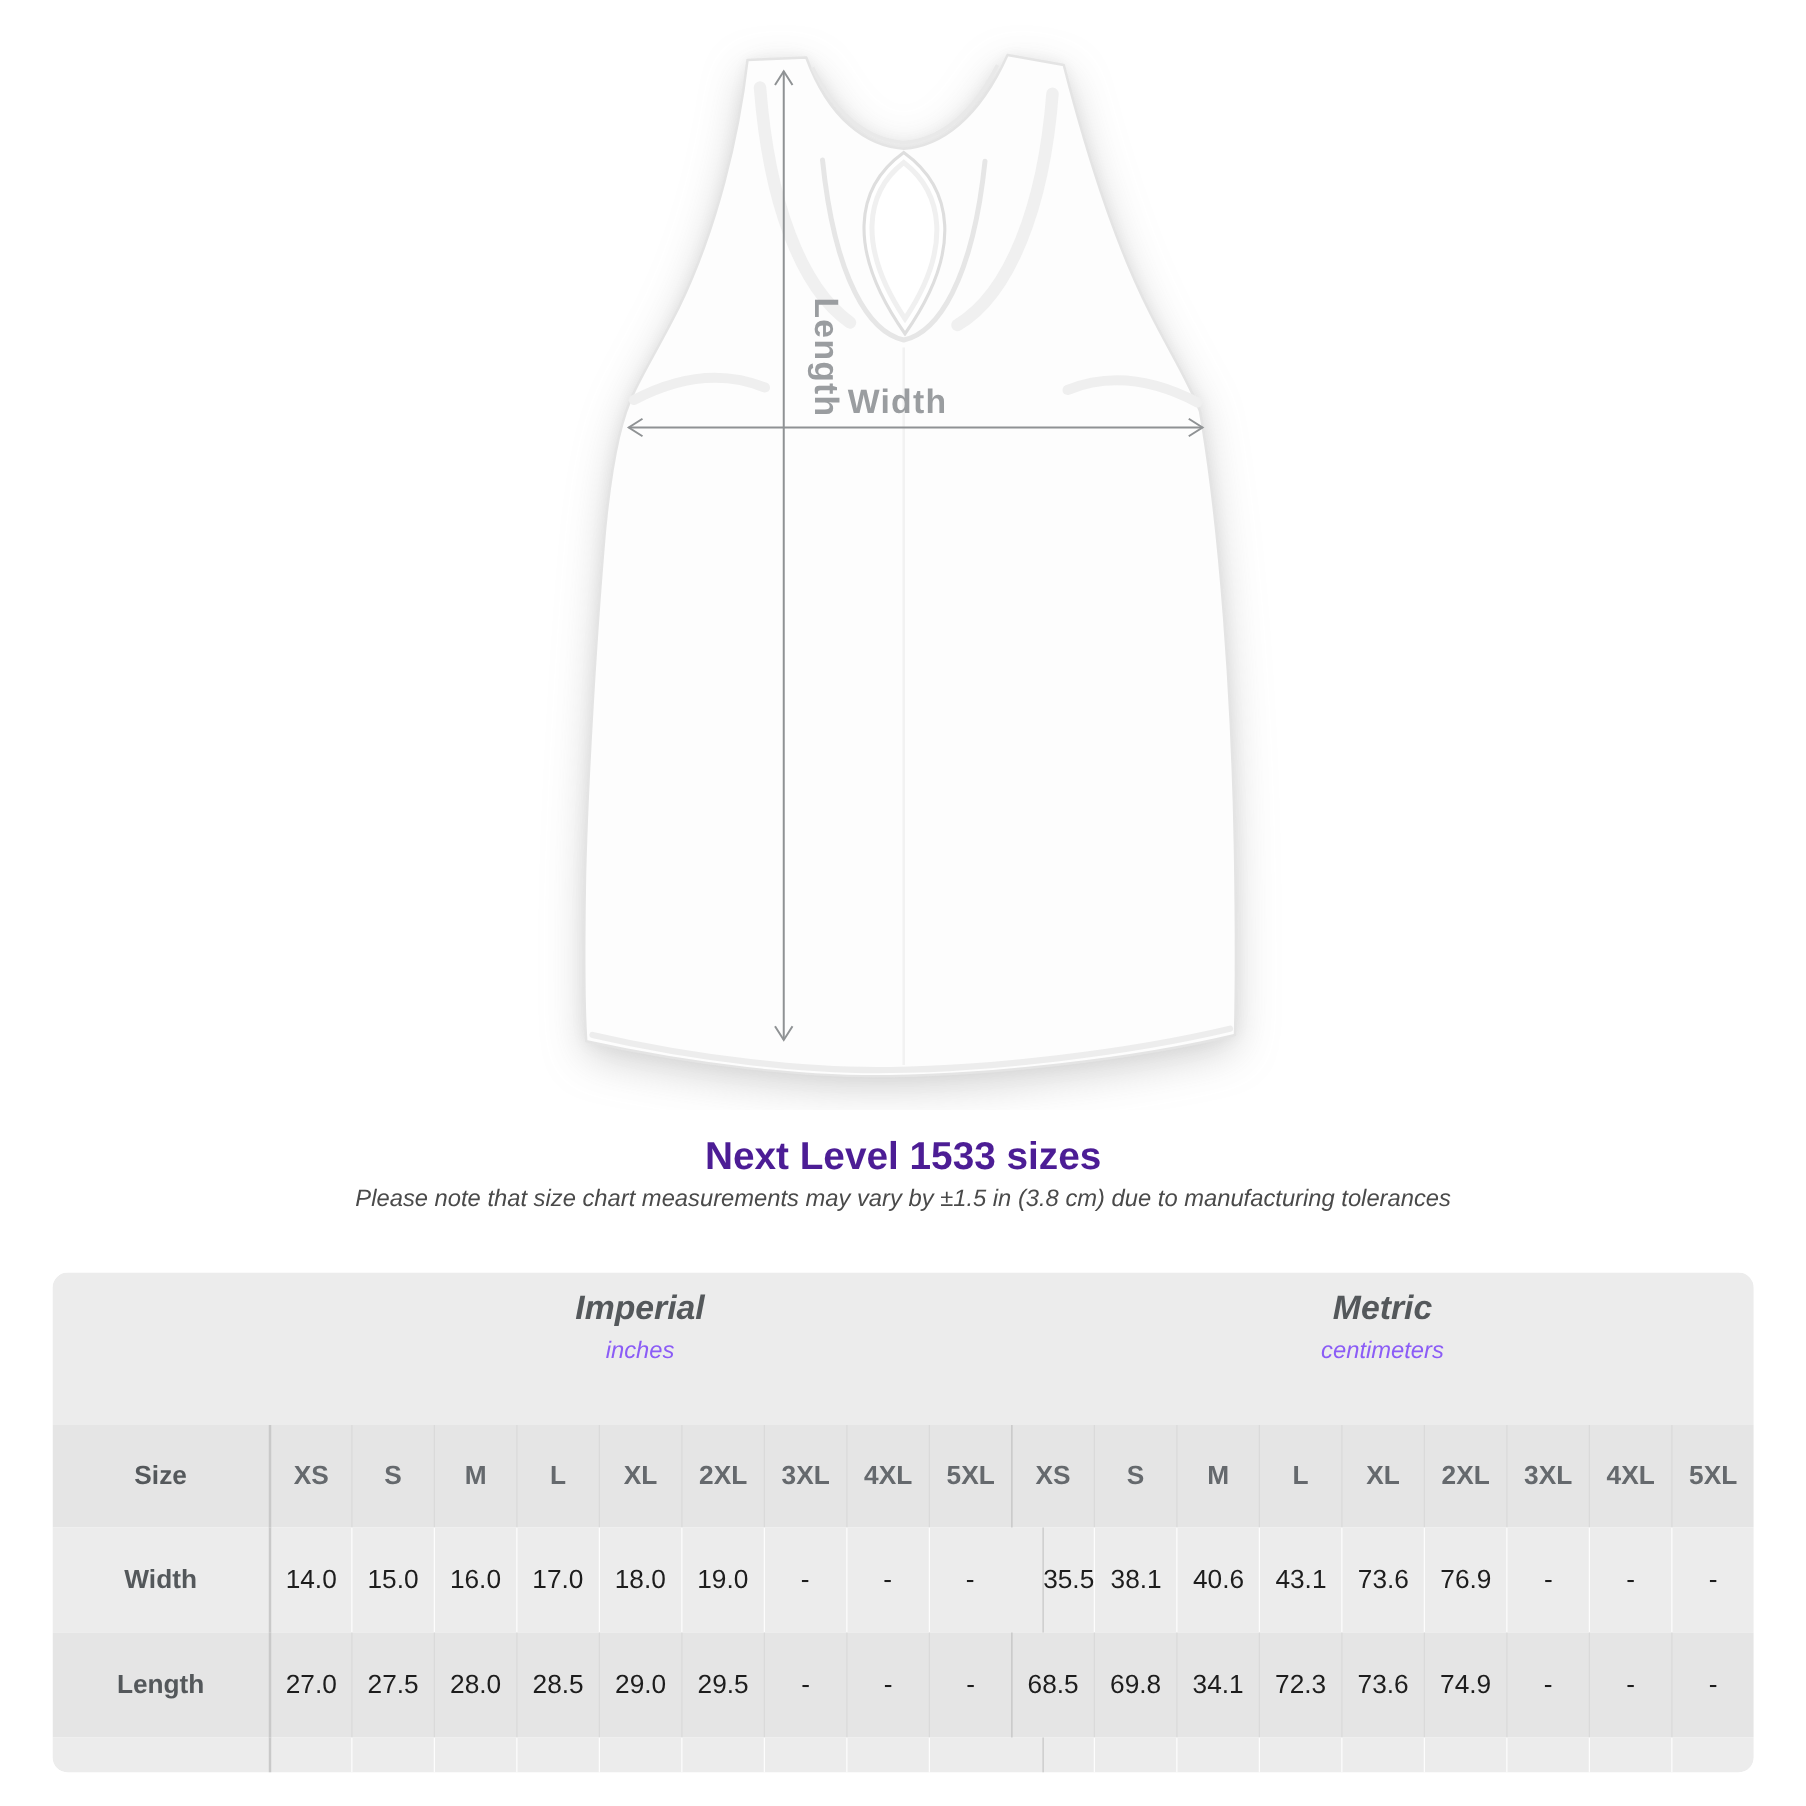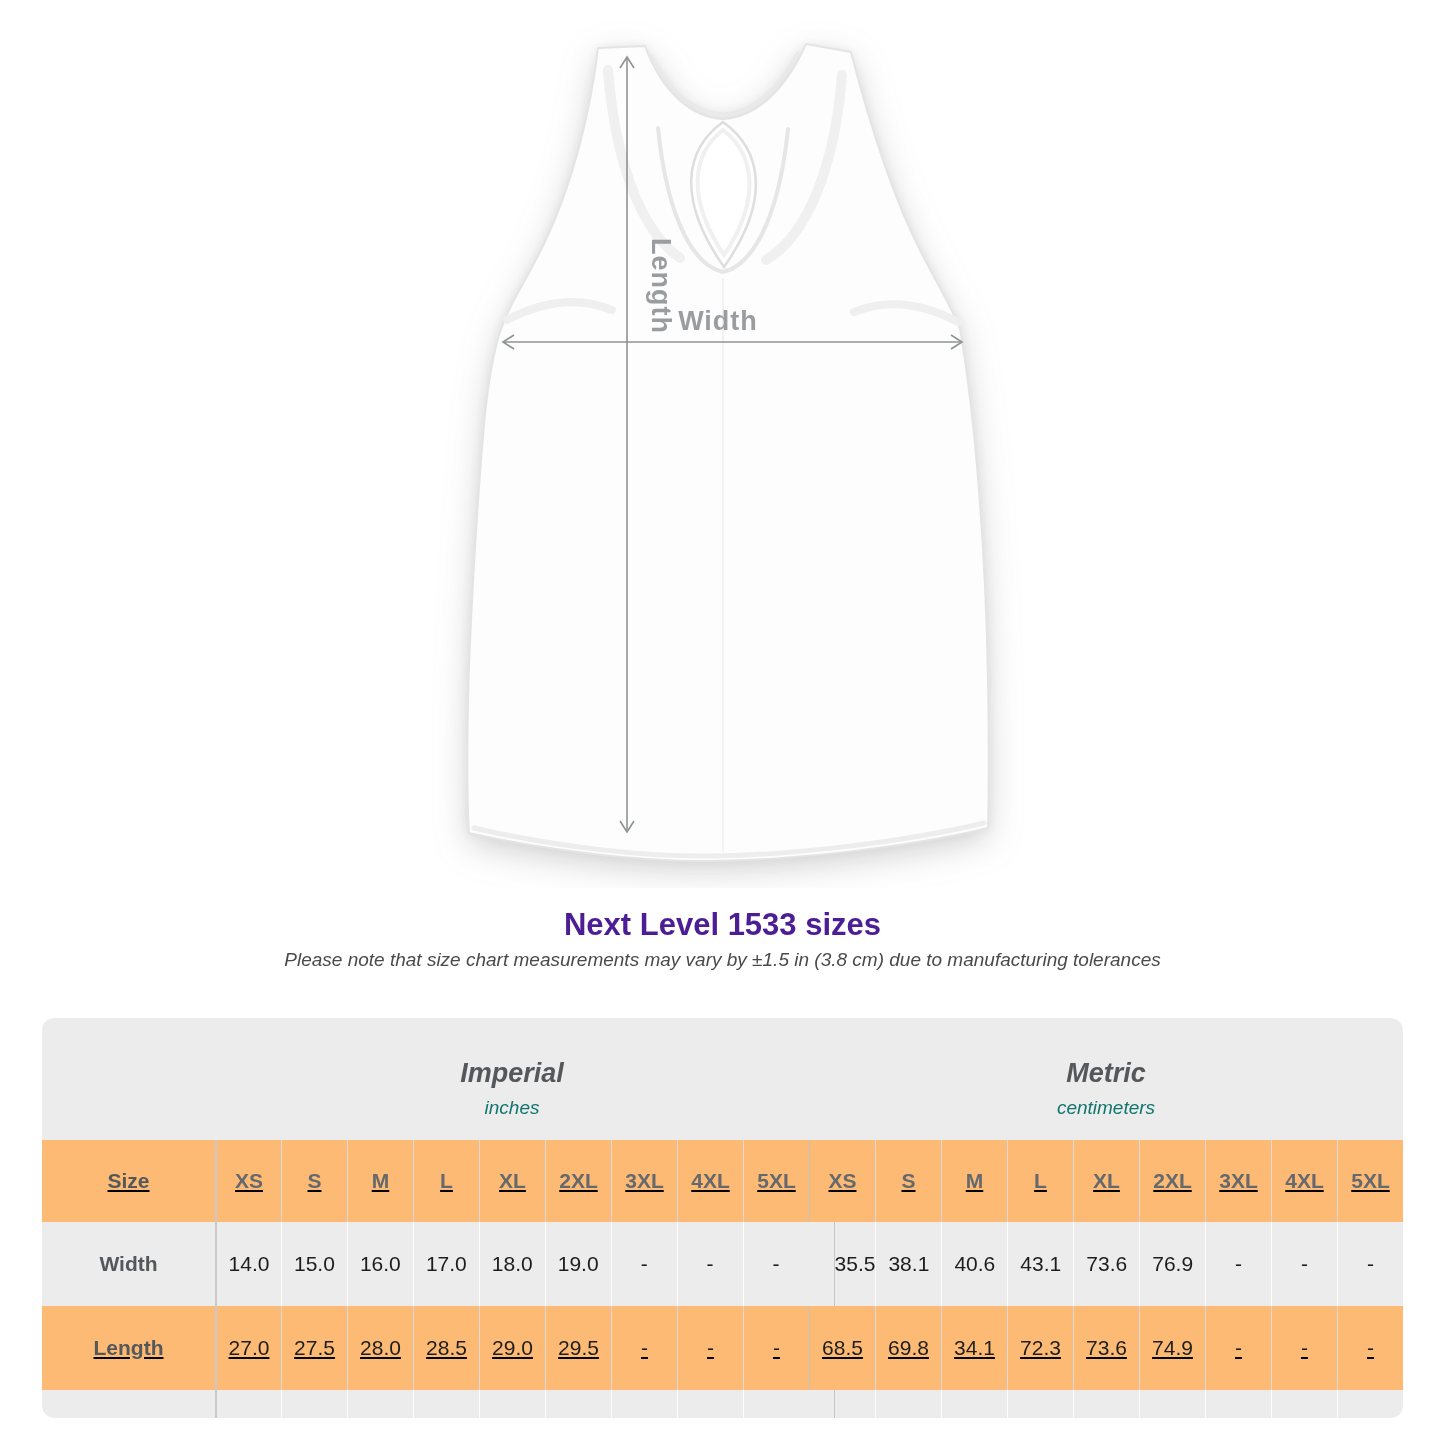--- a/index.html
+++ b/index.html
@@ -53,38 +53,38 @@
   .trow {
     display: grid;
     grid-template-columns: 173px repeat(18, 1fr);
     align-items: stretch;
   }
   .band {
     height: 122px;
     background: #ececec;
     border-radius: 12px 12px 0 0;
   }
-  .unit-head { text-align: center; padding-top: 40px; }
+  .unit-head { text-align: center; padding-top: 13px; }
   .unit-head.imp { grid-column: 2 / span 9; }
   .unit-head.met { grid-column: 11 / span 9; }
   .unit-name {
     font-style: italic;
     font-weight: 700;
     font-size: 27px;
     color: #54585b;
   }
   .unit-sub {
     margin-top: 8px;
     font-style: italic;
     font-size: 19px;
-    color: #0f766e;
+    color: #8b5cf6;
   }
   .sizerow { height: 82px; background: #ffffff; }
   .datarow { height: 84px; }
-  .r-white { background: #fdba74; text-decoration: underline; }
+  .r-white { background: #e5e5e5; }
   .r-gray  { background: #ececec; }
   .strip   { height: 28px; background: #ececec; border-radius: 0 0 12px 12px; }
 
   .cell {
     display: flex;
     align-items: center;
     justify-content: center;
     font-size: 21px;
     color: #1d1d1d;
   }

